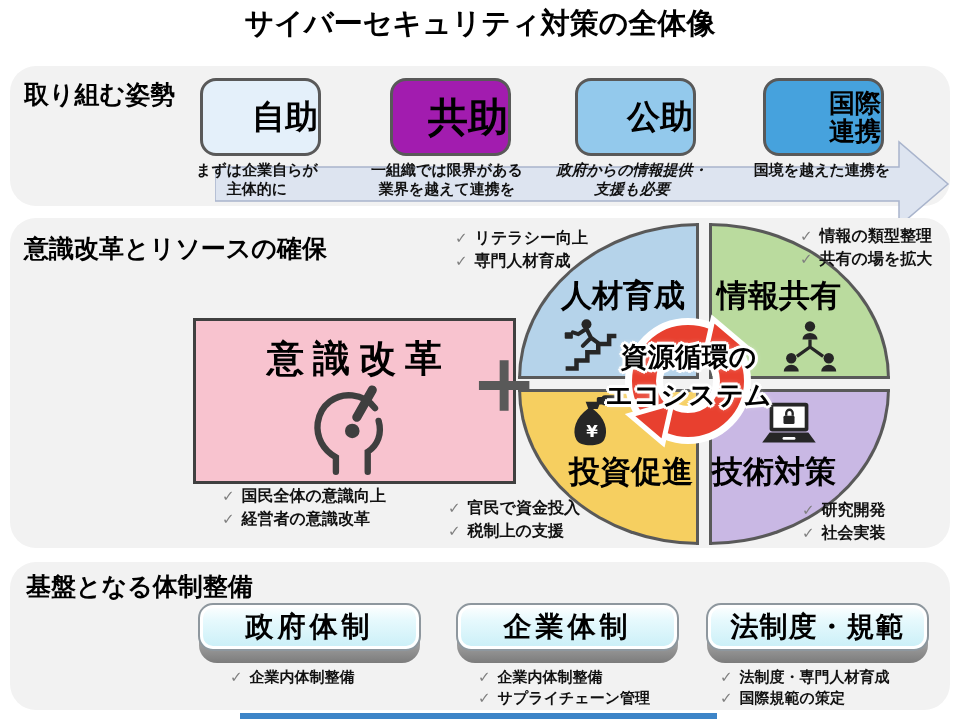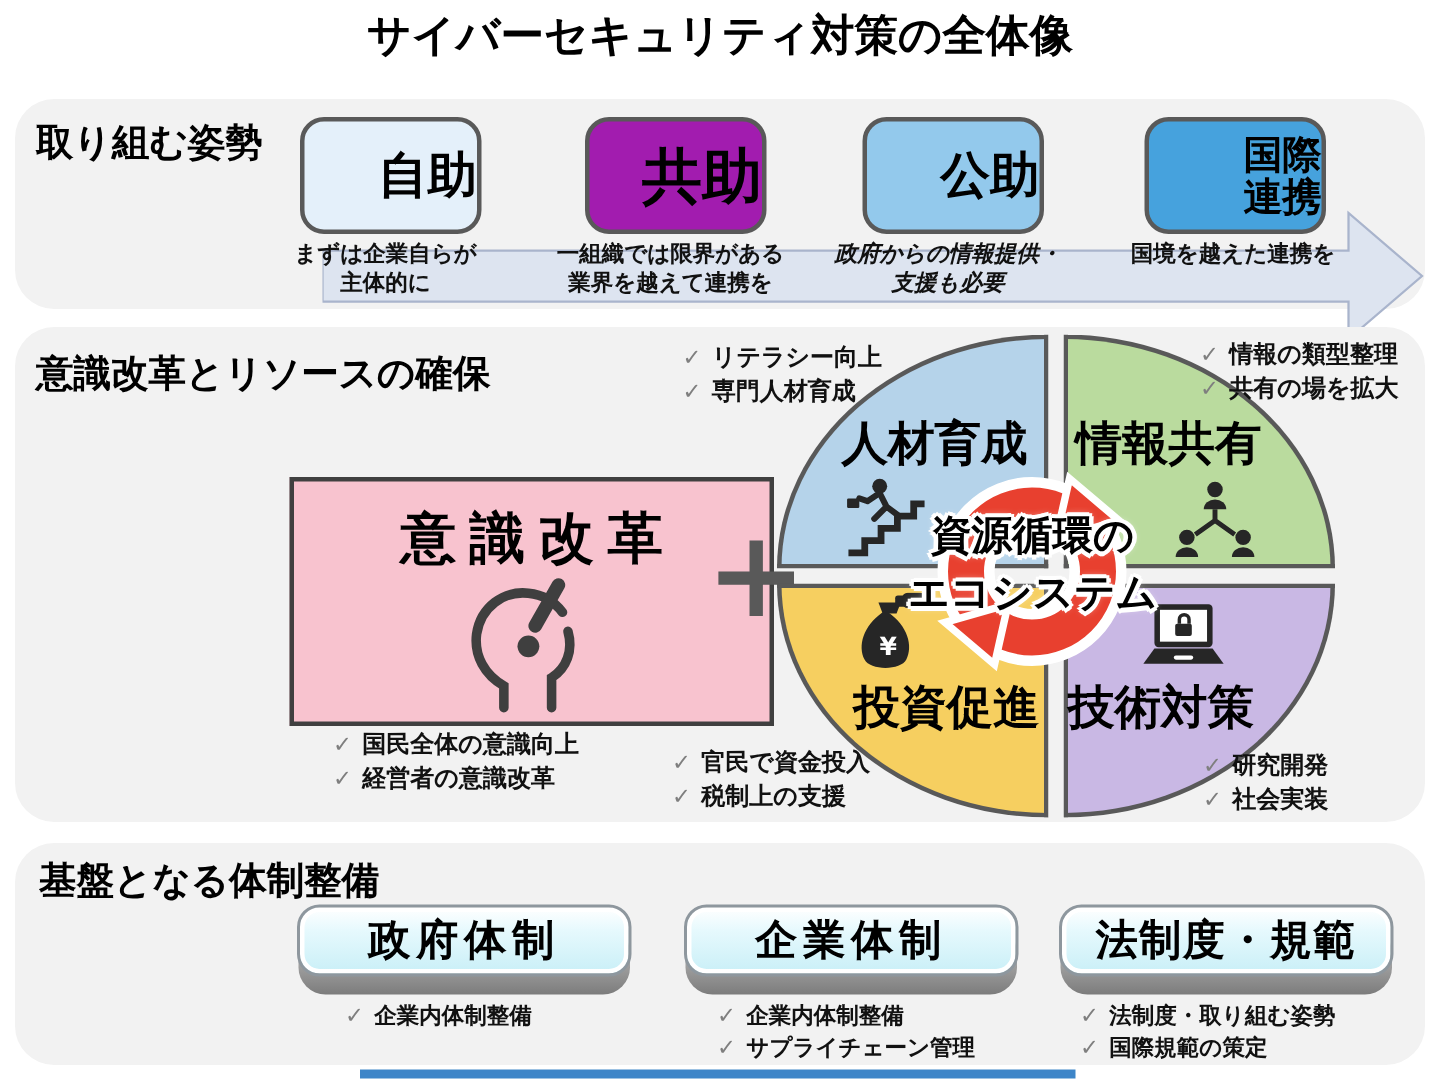--- a/index.html
+++ b/index.html
@@ -267,21 +267,21 @@
       <span>企業内体制整備</span>
     </div>
   <div class="ckrow">
       <span class="ck">✓</span>
       <span>サプライチェーン管理</span>
     </div>
 </div>
 <div class="cklist small" style="left:720px;top:668px;">
   <div class="ckrow">
       <span class="ck">✓</span>
-      <span>法制度・取り組む姿勢</span>
+      <span>法制度・専門人材育成</span>
     </div>
   <div class="ckrow">
       <span class="ck">✓</span>
       <span>国際規範の策定</span>
     </div>
 </div>
 
 <div id="footer-bar"></div>
 
 </body></html>

